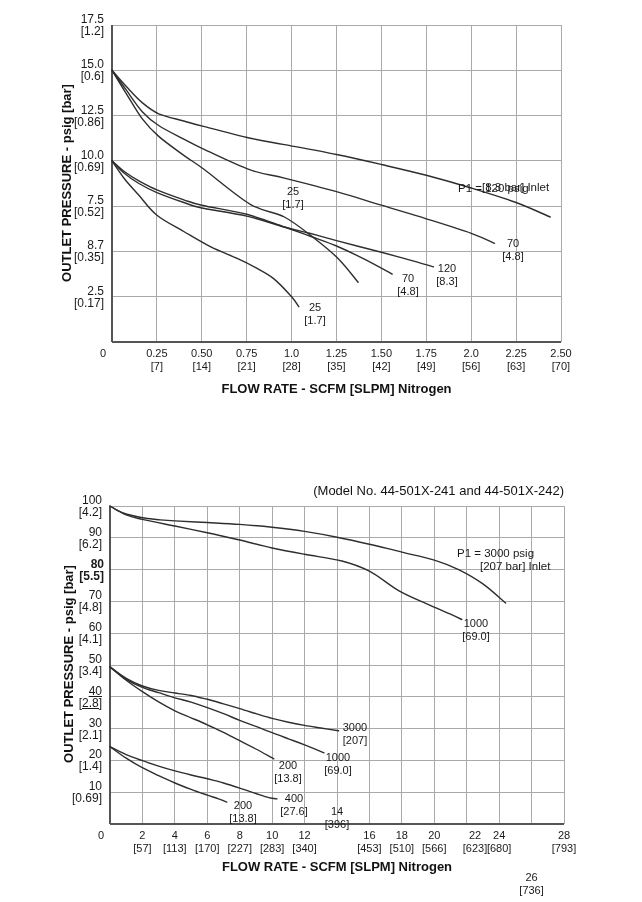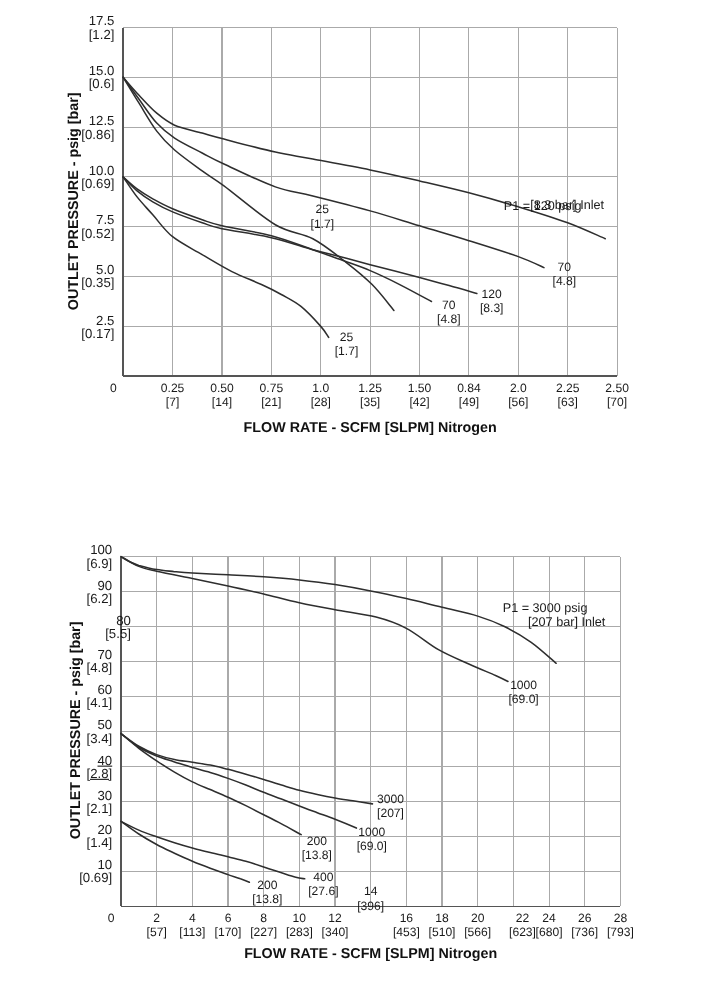--- a/index.html
+++ b/index.html
@@ -88,20 +88,21 @@
       <path d="M110.0 666.9 C112.7 668.8 120.8 675.2 126.2 678.4 C131.6 681.5 137.0 684.0 142.4 686.0 C147.8 688.0 153.2 689.3 158.6 690.4 C164.0 691.6 169.5 692.1 174.9 693.0 C180.3 693.8 185.7 694.5 191.1 695.5 C196.5 696.6 201.9 698.0 207.3 699.3 C212.7 700.7 218.1 702.3 223.5 703.8 C228.9 705.3 234.3 706.9 239.7 708.6 C245.1 710.2 250.5 712.0 255.9 713.7 C261.3 715.3 266.7 717.0 272.1 718.4 C277.5 719.9 283.0 721.1 288.4 722.2 C293.8 723.4 299.2 724.5 304.6 725.4 C310.0 726.4 315.1 727.1 320.8 728.0 C326.5 728.9 335.6 730.3 338.6 730.8" fill="none" stroke="#2e2e2e" stroke-width="1.4" stroke-linecap="round"></path>
       <path d="M110.0 666.9 C112.7 669.0 120.8 675.9 126.2 679.3 C131.6 682.7 137.0 685.0 142.4 687.3 C147.8 689.5 153.2 690.9 158.6 692.7 C164.0 694.4 169.5 696.2 174.9 697.8 C180.3 699.3 185.7 700.6 191.1 702.2 C196.5 703.8 201.9 705.7 207.3 707.6 C212.7 709.5 218.1 711.5 223.5 713.7 C228.9 715.8 234.3 718.2 239.7 720.3 C245.1 722.5 250.5 724.3 255.9 726.4 C261.3 728.4 266.7 730.7 272.1 732.7 C277.5 734.8 283.0 736.8 288.4 738.8 C293.8 740.8 298.6 742.5 304.6 744.8 C310.5 747.1 320.8 751.4 324.0 752.8" fill="none" stroke="#2e2e2e" stroke-width="1.4" stroke-linecap="round"></path>
       <path d="M110.0 666.9 C112.7 669.1 120.8 676.1 126.2 680.3 C131.6 684.4 137.0 688.1 142.4 691.7 C147.8 695.3 153.2 698.7 158.6 701.9 C164.0 705.1 169.5 708.1 174.9 710.8 C180.3 713.4 185.7 715.5 191.1 717.8 C196.5 720.1 201.9 722.3 207.3 724.8 C212.7 727.2 218.1 729.8 223.5 732.4 C228.9 735.1 234.3 737.9 239.7 740.7 C245.1 743.4 250.3 745.9 255.9 749.0 C261.6 752.0 270.8 757.2 273.8 758.8" fill="none" stroke="#2e2e2e" stroke-width="1.4" stroke-linecap="round"></path>
       <path d="M110.0 746.7 C112.7 748.1 120.8 752.3 126.2 754.7 C131.6 757.0 137.0 758.8 142.4 760.7 C147.8 762.6 153.2 764.4 158.6 766.1 C164.0 767.8 169.5 769.4 174.9 770.9 C180.3 772.4 185.7 773.7 191.1 775.0 C196.5 776.4 201.9 777.5 207.3 778.8 C212.7 780.2 218.1 781.4 223.5 783.0 C228.9 784.5 234.3 786.3 239.7 788.1 C245.1 789.8 251.1 791.9 255.9 793.5 C260.8 795.1 265.4 796.7 268.9 797.6 C272.4 798.5 275.7 798.7 277.0 798.9" fill="none" stroke="#2e2e2e" stroke-width="1.4" stroke-linecap="round"></path>
       <path d="M110.0 746.7 C112.7 748.6 120.8 754.7 126.2 758.2 C131.6 761.7 137.0 764.8 142.4 767.7 C147.8 770.6 153.2 773.1 158.6 775.7 C164.0 778.2 169.5 780.7 174.9 783.0 C180.3 785.3 185.7 787.3 191.1 789.3 C196.5 791.4 202.7 793.5 207.3 795.1 C211.9 796.7 215.4 797.7 218.6 798.9 C221.9 800.0 225.4 801.5 226.7 802.1" fill="none" stroke="#2e2e2e" stroke-width="1.4" stroke-linecap="round"></path>
     </svg>
 
   <div class="axis-title" id="xtitle0" style="left:112px;top:381px;width:449px;">FLOW RATE - SCFM [SLPM] Nitrogen</div>
   <div class="axis-title yt" id="ytitle0" style="left:66px;top:183px;">OUTLET PRESSURE - psig [bar]</div>
 
+  <div class="chart-title" id="title1" style="left:110px;top:483px;width:454px;text-align:right;">(Model No. 44-501X-241 and 44-501X-242)</div>
   <div class="axis-title" id="xtitle1" style="left:110px;top:859px;width:454px;">FLOW RATE - SCFM [SLPM] Nitrogen</div>
   <div class="axis-title yt" id="ytitle1" style="left:68px;top:664px;">OUTLET PRESSURE - psig [bar]</div>
 
   <div id="labels">
       <div class="tick-x" style="left: 73px; top: 347px;">
         <div>0</div>
       </div>
       <div class="tick-x" style="left: 126.9px; top: 347px;">
         <div>0.25</div>
         <div>[7]</div>
@@ -120,21 +121,21 @@
       </div>
       <div class="tick-x" style="left: 306.5px; top: 347px;">
         <div>1.25</div>
         <div>[35]</div>
       </div>
       <div class="tick-x" style="left: 351.4px; top: 347px;">
         <div>1.50</div>
         <div>[42]</div>
       </div>
       <div class="tick-x" style="left: 396.3px; top: 347px;">
-        <div>0.84</div>
+        <div>1.75</div>
         <div>[49]</div>
       </div>
       <div class="tick-x" style="left: 441.2px; top: 347px;">
         <div>2.0</div>
         <div>[56]</div>
       </div>
       <div class="tick-x" style="left: 486.1px; top: 347px;">
         <div>2.25</div>
         <div>[63]</div>
       </div>
@@ -156,21 +157,21 @@
       </div>
       <div class="tick-y" style="left: 40px; top: 148.857px;">
         <div>10.0</div>
         <div>[0.69]</div>
       </div>
       <div class="tick-y" style="left: 40px; top: 194.143px;">
         <div>7.5</div>
         <div>[0.52]</div>
       </div>
       <div class="tick-y" style="left: 40px; top: 239.429px;">
-        <div>5.0</div>
+        <div>8.7</div>
         <div>[0.35]</div>
       </div>
       <div class="tick-y" style="left: 40px; top: 284.714px;">
         <div>2.5</div>
         <div>[0.17]</div>
       </div>
       <div class="curve-label" style="left: 253px; top: 185px;">
         <div>25</div>
         <div>[1.7]</div>
       </div>
@@ -236,37 +237,37 @@
         <div>[566]</div>
       </div>
       <div class="tick-x" style="left: 445px; top: 829px;">
         <div>22</div>
         <div>[623]</div>
       </div>
       <div class="tick-x" style="left: 469.143px; top: 829px;">
         <div>24</div>
         <div>[680]</div>
       </div>
-      <div class="tick-x" style="left: 501.571px; top: 829px;">
+      <div class="tick-x" style="left: 501.571px; top: 871px;">
         <div>26</div>
         <div>[736]</div>
       </div>
       <div class="tick-x" style="left: 534px; top: 829px;">
         <div>28</div>
         <div>[793]</div>
       </div>
       <div class="tick-y" style="left: 38px; top: 494px;">
         <div>100</div>
-        <div>[6.9]</div>
+        <div>[4.2]</div>
       </div>
       <div class="tick-y" style="left: 38px; top: 525.8px;">
         <div>90</div>
         <div>[6.2]</div>
       </div>
-      <div class="tick-y" style="left: 55px; top: 557.6px;">
+      <div class="tick-y" style="left: 40px; top: 557.6px; font-weight: bold;">
         <div>80</div>
         <div>[5.5]</div>
       </div>
       <div class="tick-y" style="left: 38px; top: 589.4px;">
         <div>70</div>
         <div>[4.8]</div>
       </div>
       <div class="tick-y" style="left: 38px; top: 621.2px;">
         <div>60</div>
         <div>[4.1]</div>

